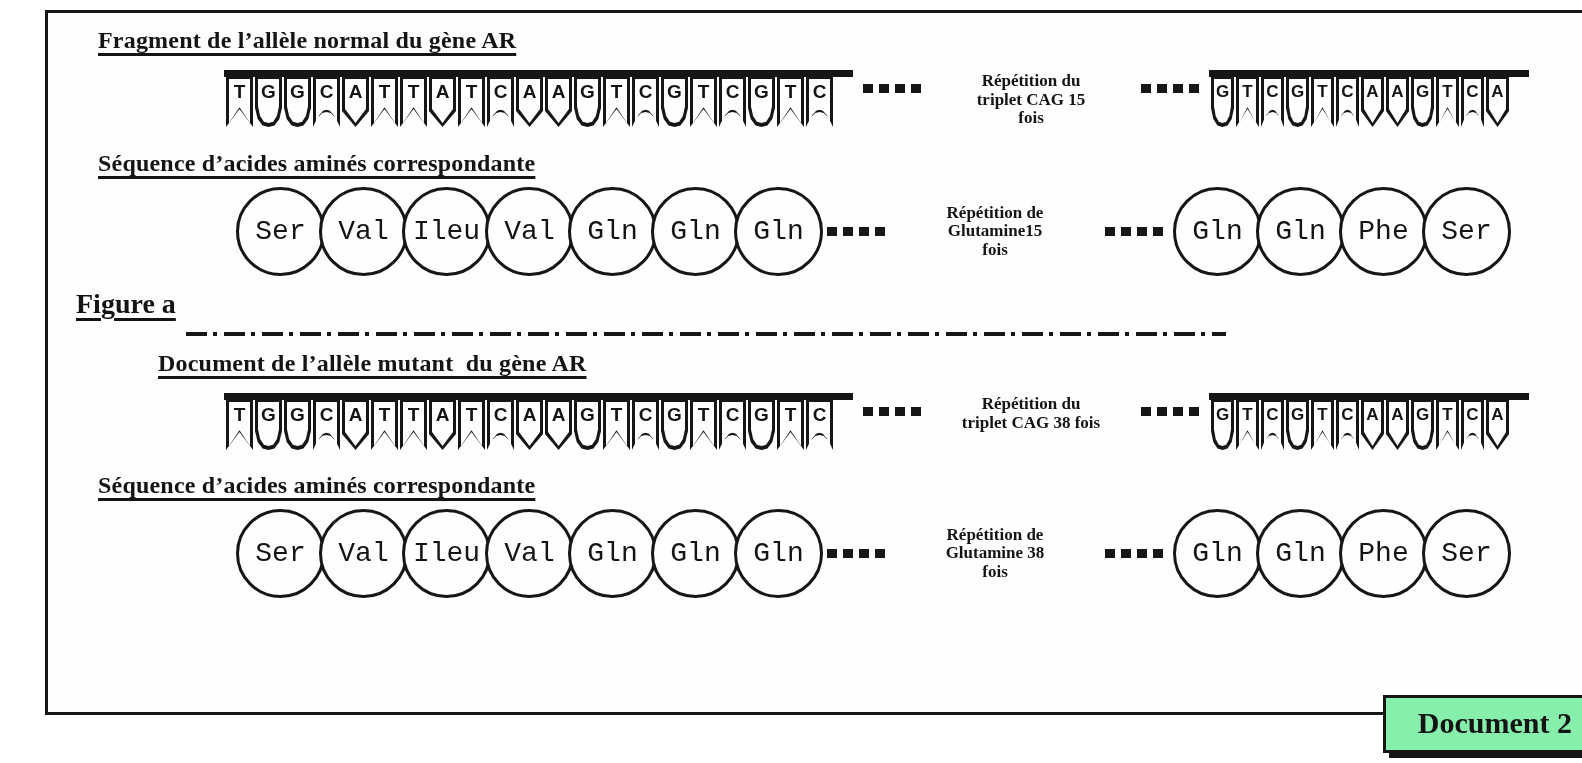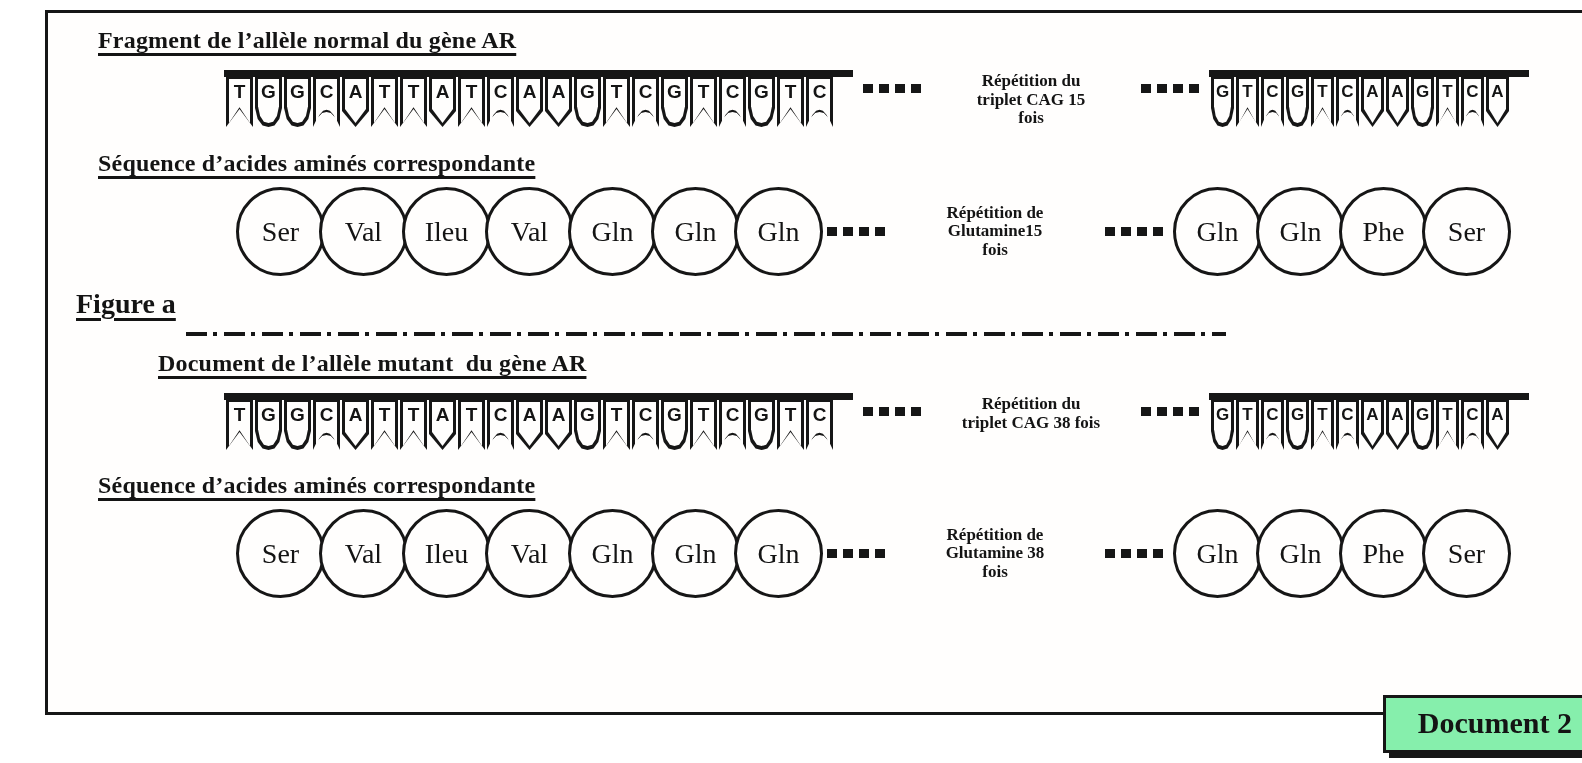--- a/index.html
+++ b/index.html
@@ -45,21 +45,21 @@
 
   
   .mid-label { font-weight:700; font-size:17px; line-height:1.1; text-align:center;
                white-space:pre-line; flex:none; min-width:200px; margin-top:2px; padding:0 6px; }
 
   
   .aa-row { display:flex; align-items:center; margin:10px 0 0 160px; }
   .aa-chain { display:flex; flex:none; }
   .aa { width:89px; height:89px; border:3.5px solid #161616; border-radius:50%;
         background:#fffefd; display:flex; align-items:center; justify-content:center;
-        font-size:28px; margin-right:-6px; flex:none; }
+        font-size:28px; margin-right:-6px; flex:none;font-family:Liberation Mono, monospace; }
   .aa-row .mid-label { margin-top:0; }
 
   
   .divider { height:4px; width:1040px; margin:12px 0 4px 110px;
              background:repeating-linear-gradient(90deg,
                #161616 0 21px, transparent 21px 27px,
                #161616 27px 31px, transparent 31px 38px); }
 
   
   .doc-badge { position:absolute; right:-4px; bottom:-41px; background:#86efac;

